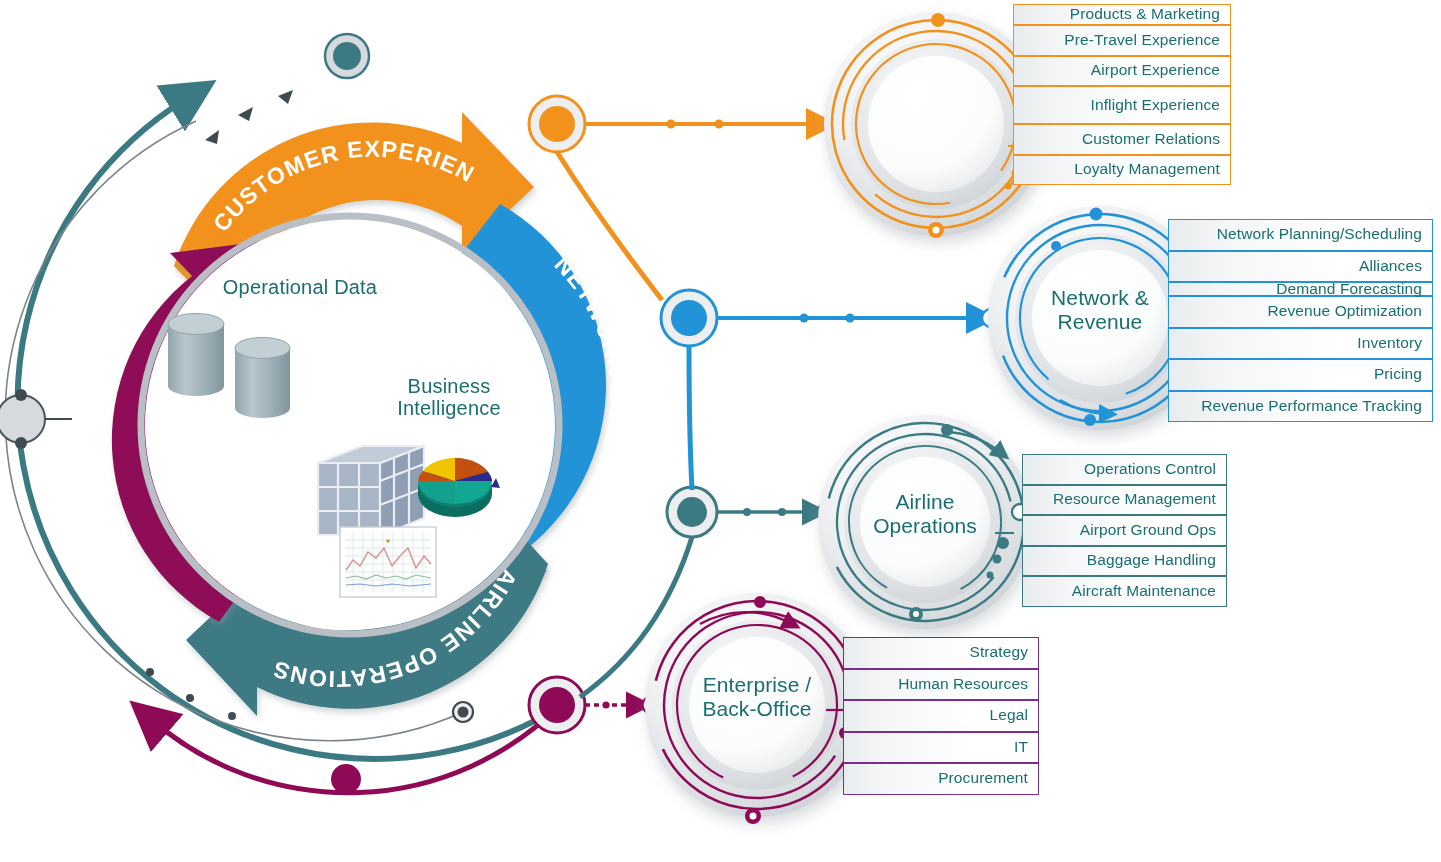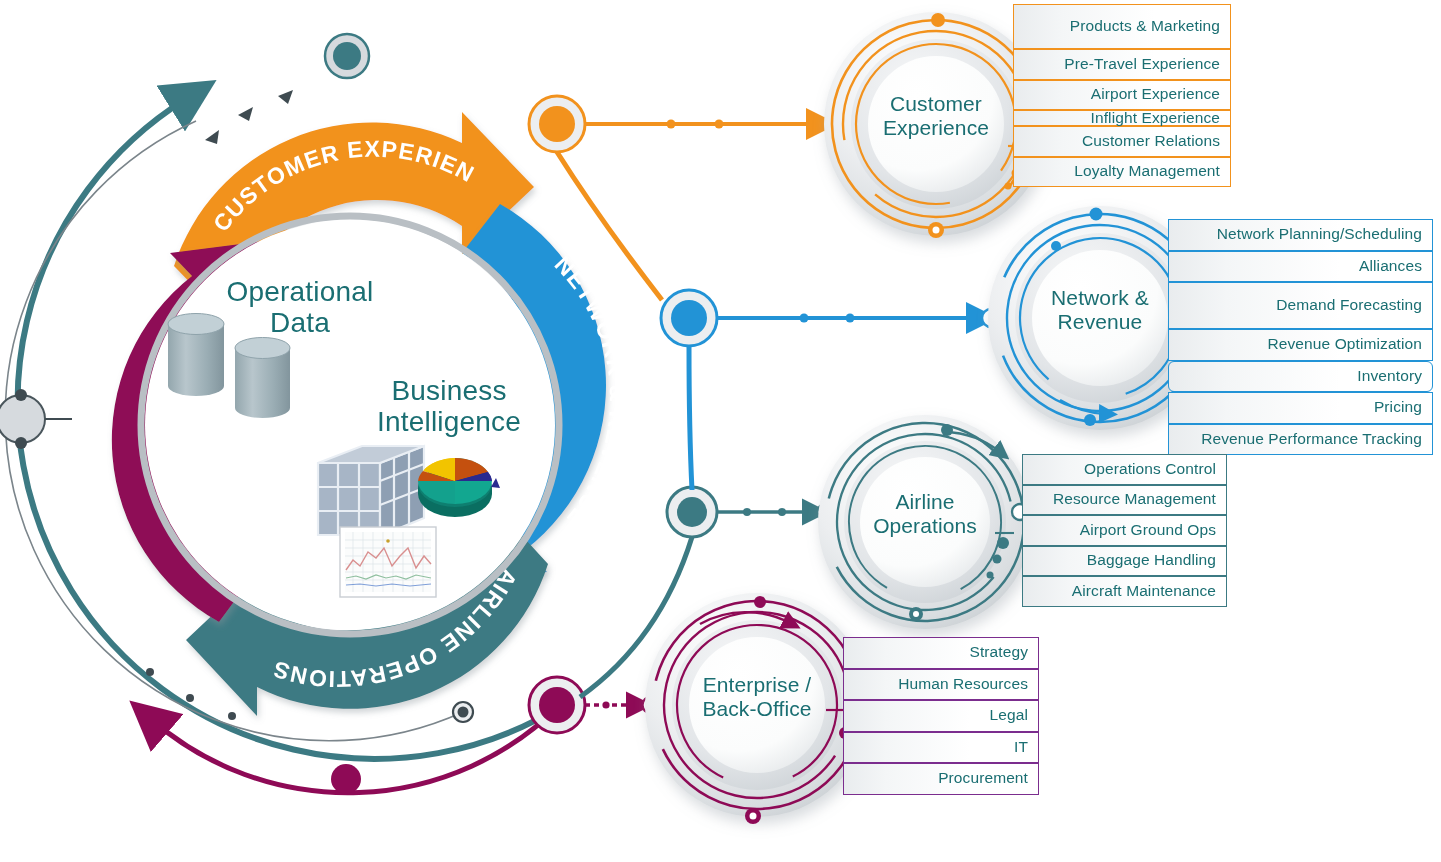--- a/index.html
+++ b/index.html
@@ -13,21 +13,21 @@
     box-sizing:border-box;
     background:linear-gradient(to right,#e9ecee 0%,#f4f6f7 22%,#ffffff 65%,#ffffff 100%);
     color:#1a6e72;font-size:15.5px;letter-spacing:.1px;
     padding:0 10px 1px 0;white-space:nowrap;
   }
   .sphere-label{
     position:absolute;text-align:center;color:#1a6e72;
     font-size:21px;line-height:1.14;letter-spacing:.1px;
     pointer-events:none;
   }
-  .center-text{position:absolute;color:#1a6e72;font-size:28px;line-height:1.12;letter-spacing:.2px;}
+  .center-text{position:absolute;color:#1a6e72;font-size:20px;line-height:1.12;letter-spacing:.2px;}
   .ribbon-text{
     fill:#ffffff;font-family:"Liberation Sans","DejaVu Sans",sans-serif;
     font-weight:bold;font-size:23px;letter-spacing:1.2px;
   }
 </style>
 </head>
 <body>
 
 <div id="stage">
 
@@ -361,51 +361,47 @@
     </g>
   </svg>
 
   <div class="center-text" style="left:200px;top:276px;width:200px;text-align:center;">
     <span>Operational Data</span>
   </div>
   <div class="center-text" style="left:358px;top:375px;width:182px;text-align:center;">
     <span>Business Intelligence</span>
   </div>
 
-  <div class="sphere-label" style="left:858px;top:92px;width:156px;">
-    <div>Customer</div>
-    <div>Experience</div>
-  </div>
   <div class="sphere-label" style="left:1022px;top:286px;width:156px;">
     <div>Network &amp;</div>
     <div>Revenue</div>
   </div>
   <div class="sphere-label" style="left:847px;top:490px;width:156px;">
     <div>Airline</div>
     <div>Operations</div>
   </div>
   <div class="sphere-label" style="left:679px;top:673px;width:156px;">
     <div>Enterprise /</div>
     <div>Back-Office</div>
   </div>
 
   <div class="lbl-group" id="g-ce" style="left:1013px;top:4px;width:218px;">
-      <div class="lbl-box" style="height: 45px; border: 1.6px solid rgb(242, 146, 29);">Products &amp; Marketing</div>
+      <div class="lbl-box" style="height: 21px; border: 1.6px solid rgb(242, 146, 29);">Products &amp; Marketing</div>
       <div class="lbl-box" style="height: 30.5px; border-width: 0.8px 1.6px 1.6px; border-style: solid; border-color: rgb(242, 146, 29); border-image: initial;">Pre-Travel Experience</div>
       <div class="lbl-box" style="height: 30.5px; border-width: 0.8px 1.6px 1.6px; border-style: solid; border-color: rgb(242, 146, 29); border-image: initial;">Airport Experience</div>
-      <div class="lbl-box" style="height: 16px; border-width: 0.8px 1.6px 1.6px; border-style: solid; border-color: rgb(242, 146, 29); border-image: initial;">Inflight Experience</div>
+      <div class="lbl-box" style="height: 38px; border-width: 0.8px 1.6px 1.6px; border-style: solid; border-color: rgb(242, 146, 29); border-image: initial;">Inflight Experience</div>
       <div class="lbl-box" style="height: 30.5px; border-width: 0.8px 1.6px 1.6px; border-style: solid; border-color: rgb(242, 146, 29); border-image: initial;">Customer Relations</div>
       <div class="lbl-box" style="height: 30.5px; border-width: 0.8px 1.6px 1.6px; border-style: solid; border-color: rgb(242, 146, 29); border-image: initial;">Loyalty Management</div>
     </div>
   <div class="lbl-group" id="g-nr" style="left:1168px;top:219px;width:265px;">
       <div class="lbl-box" style="height: 31.5px; border: 1.6px solid rgb(34, 147, 214);">Network Planning/Scheduling</div>
       <div class="lbl-box" style="height: 31.5px; border-width: 0.8px 1.6px 1.6px; border-style: solid; border-color: rgb(34, 147, 214); border-image: initial;">Alliances</div>
-      <div class="lbl-box" style="height: 47px; border-width: 0.8px 1.6px 1.6px; border-style: solid; border-color: rgb(34, 147, 214); border-image: initial;">Demand Forecasting</div>
+      <div class="lbl-box" style="height: 14px; border-width: 0.8px 1.6px 1.6px; border-style: solid; border-color: rgb(34, 147, 214); border-image: initial;">Demand Forecasting</div>
       <div class="lbl-box" style="height: 31.5px; border-width: 0.8px 1.6px 1.6px; border-style: solid; border-color: rgb(34, 147, 214); border-image: initial;">Revenue Optimization</div>
-      <div class="lbl-box" style="height: 31.5px; border-width: 0.8px 1.6px 1.6px; border-style: solid; border-color: rgb(34, 147, 214); border-image: initial; border-radius: 6px;">Inventory</div>
+      <div class="lbl-box" style="height: 31.5px; border-width: 0.8px 1.6px 1.6px; border-style: solid; border-color: rgb(34, 147, 214); border-image: initial;">Inventory</div>
       <div class="lbl-box" style="height: 31.5px; border-width: 0.8px 1.6px 1.6px; border-style: solid; border-color: rgb(34, 147, 214); border-image: initial;">Pricing</div>
       <div class="lbl-box" style="height: 31.5px; border-width: 0.8px 1.6px 1.6px; border-style: solid; border-color: rgb(34, 147, 214); border-image: initial;">Revenue Performance Tracking</div>
     </div>
   <div class="lbl-group" id="g-ao" style="left:1022px;top:454px;width:205px;">
       <div class="lbl-box" style="height: 30.5px; border-width: 0.8px 1.6px 1.6px; border-style: solid; border-color: rgb(60, 122, 131); border-image: initial;">Operations Control</div>
       <div class="lbl-box" style="height: 30.5px; border: 1.6px solid rgb(60, 122, 131);">Resource Management</div>
       <div class="lbl-box" style="height: 30.5px; border-width: 0.8px 1.6px 1.6px; border-style: solid; border-color: rgb(60, 122, 131); border-image: initial;">Airport Ground Ops</div>
       <div class="lbl-box" style="height: 30.5px; border-width: 0.8px 1.6px 1.6px; border-style: solid; border-color: rgb(60, 122, 131); border-image: initial;">Baggage Handling</div>
       <div class="lbl-box" style="height: 30.5px; border-width: 0.8px 1.6px 1.6px; border-style: solid; border-color: rgb(60, 122, 131); border-image: initial;">Aircraft Maintenance</div>
     </div>

